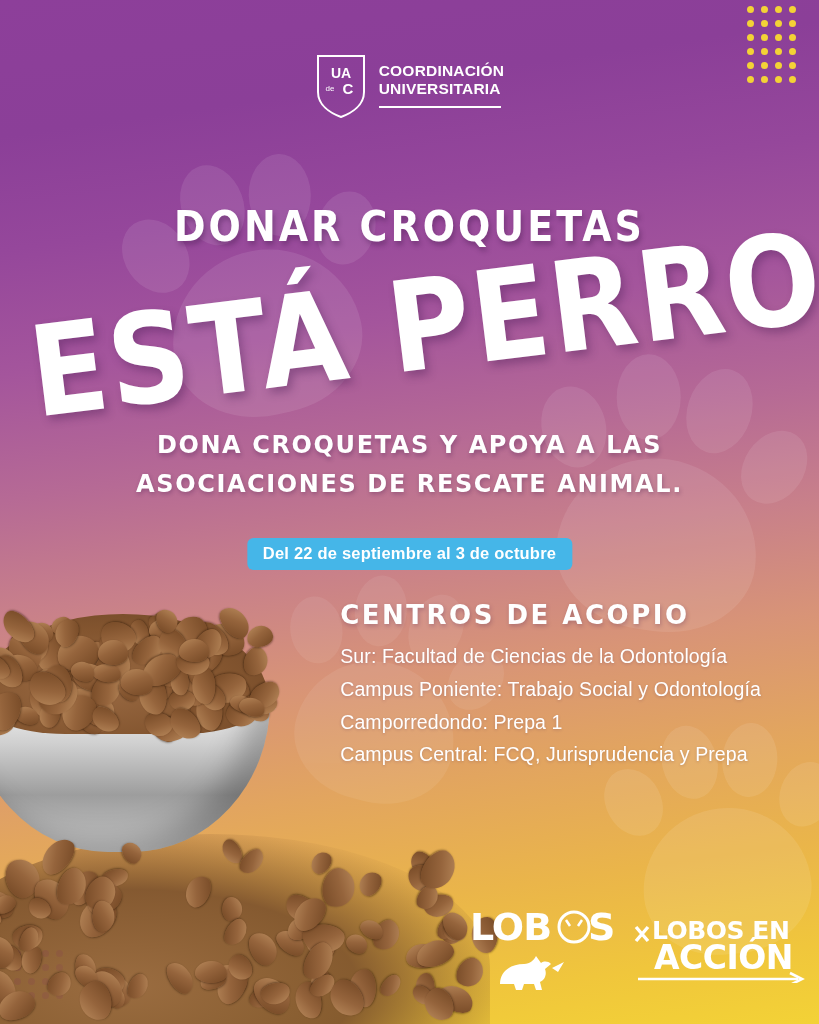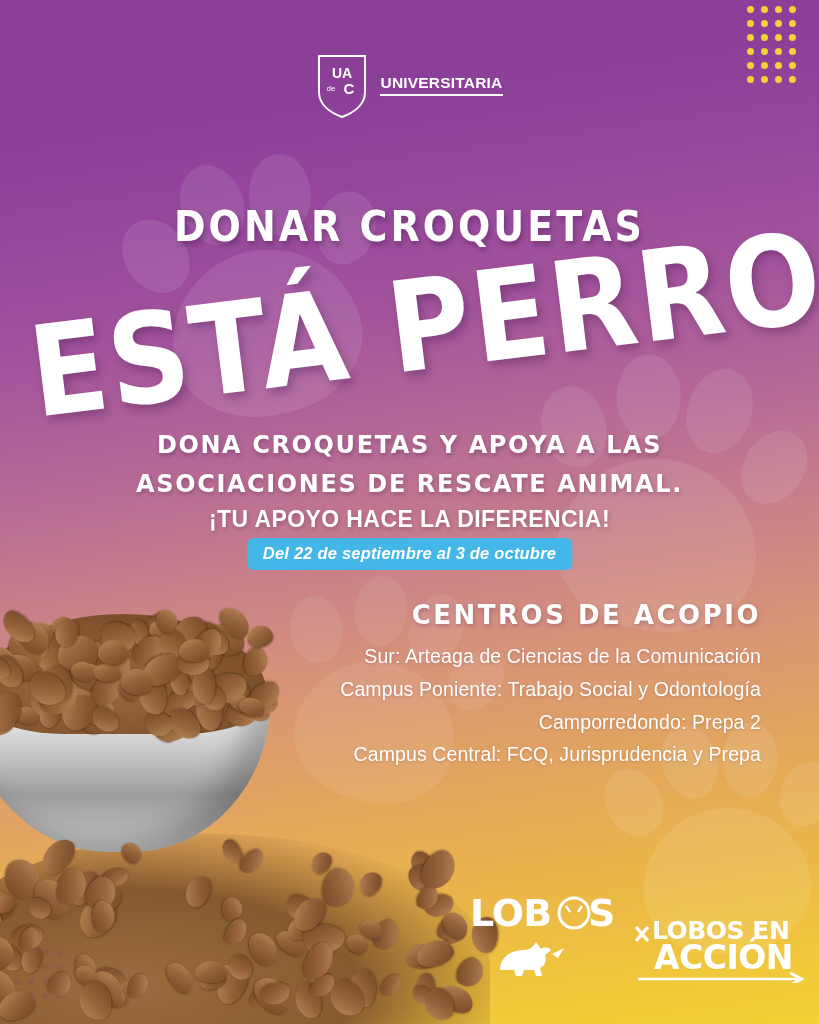--- a/index.html
+++ b/index.html
@@ -107,21 +107,21 @@
   }
   .uadec-text .de { font-size: 14px; font-weight: bold; }
   .coord-shield { width: 52px; height: 66px; }
   .coord-text {
     line-height: 1.18;
     font-weight: bold;
     font-size: 15.5px;
     letter-spacing: .2px;
     text-transform: uppercase;
   }
-  .coord-text .u-line { border-bottom: 2px solid #fff; display: inline-block; padding-bottom: 1px;}
+  .coord-text .u-line { border-bottom: 2px solid #fff; display: inline-block; padding-bottom: 8px;}
 
   
   .headline-1 {
     position: absolute;
     top: 205px; left: 0; right: 0;
     text-align: center;
     color: #fff;
     font-family: "DejaVu Sans", sans-serif;
     font-weight: bold;
     font-size: 38px;
@@ -172,28 +172,26 @@
     top: 538px; left: 50%;
     transform: translateX(-50%);
     background: #45b6e8;
     color: #fff;
     font-weight: bold;
     font-size: 16.5px;
     padding: 6px 16px 7px;
     border-radius: 6px;
     letter-spacing: .2px;
     white-space: nowrap;
-    font-style: italic;
   }
 
   
   .centros {
     position: absolute;
     top: 600px; right: 58px;
-    text-align: right;
     color: #fff;
   }
   .centros h2 {
     margin: 0 0 10px 0;
     font-family: "DejaVu Sans", sans-serif;
     font-weight: bold;
     font-size: 26px;
     letter-spacing: 2.5px;
     text-shadow: 1px 2px 4px rgba(60,20,70,.25);
   }
@@ -245,21 +243,21 @@
   .kib {
     position: absolute;
     border-radius: 52% 48% 50% 50% / 58% 58% 42% 42%;
     background: linear-gradient(150deg,#b98a5c 0%,#95643c 45%,#734724 100%);
     box-shadow: 0 1px 2px rgba(40,20,5,.45);
   }
 
   
   .lobos-logo {
     position: absolute;
-    left: 470px; bottom: 42px;
+    left: 470px; bottom: 28px;
     color: #fff;
   }
   .lobos-accion {
     position: absolute;
     left: 632px; bottom: 36px;
     color: #fff;
     font-family: "DejaVu Sans", sans-serif;
     font-weight: bold;
     font-size: 27px;
     line-height: 1.02;
@@ -351,41 +349,41 @@
     <div class="logo-block">
       <span class="coord-shield">
         <svg width="52" height="66" viewBox="0 0 52 66">
           <path d="M3 4 h46 v36 c0 13 -12 21 -23 25 C15 61 3 53 3 40 Z" fill="none" stroke="#ffffff" stroke-width="2"></path>
           <text x="26" y="26" text-anchor="middle" font-family="Liberation Sans, sans-serif" font-size="14" font-weight="bold" fill="#ffffff">UA</text>
           <text x="15" y="39" text-anchor="middle" font-family="Liberation Sans, sans-serif" font-size="8" fill="#ffffff">de</text>
           <text x="33" y="42" text-anchor="middle" font-family="Liberation Sans, sans-serif" font-size="15" font-weight="bold" fill="#ffffff">C</text>
         </svg>
       </span>
       <div class="coord-text">
+        <div>COORDINACIÓN</div>
         <div><span class="u-line">UNIVERSITARIA</span></div>
       </div>
     </div>
   </div>
 
   <div class="headline-1">DONAR CROQUETAS</div>
   <div class="headline-2">ESTÁ PERRO!</div>
 
   <div class="sub-1">
     <div>DONA CROQUETAS Y APOYA A LAS</div>
     <div>ASOCIACIONES DE RESCATE ANIMAL.</div>
   </div>
-  <div class="sub-2">¡TU APOYO HACE LA DIFERENCIA!</div>
   <div class="date-badge">Del 22 de septiembre al 3 de octubre</div>
 
   <div class="centros">
     <h2>CENTROS DE ACOPIO</h2>
     <ul>
-      <li>Sur: Arteaga de Ciencias de la Comunicación</li>
+      <li>Sur: Facultad de Ciencias de la Odontología</li>
       <li>Campus Poniente: Trabajo Social y Odontología</li>
-      <li>Camporredondo: Prepa 2</li>
+      <li>Camporredondo: Prepa 1</li>
       <li>Campus Central: FCQ, Jurisprudencia y Prepa</li>
     </ul>
   </div>
 
   <div id="photo">
     <div class="spill"></div>
     <div class="bowl"></div>
     <div class="bowl-rim"></div>
     <div class="heap"></div>
     <div id="kibbles">

